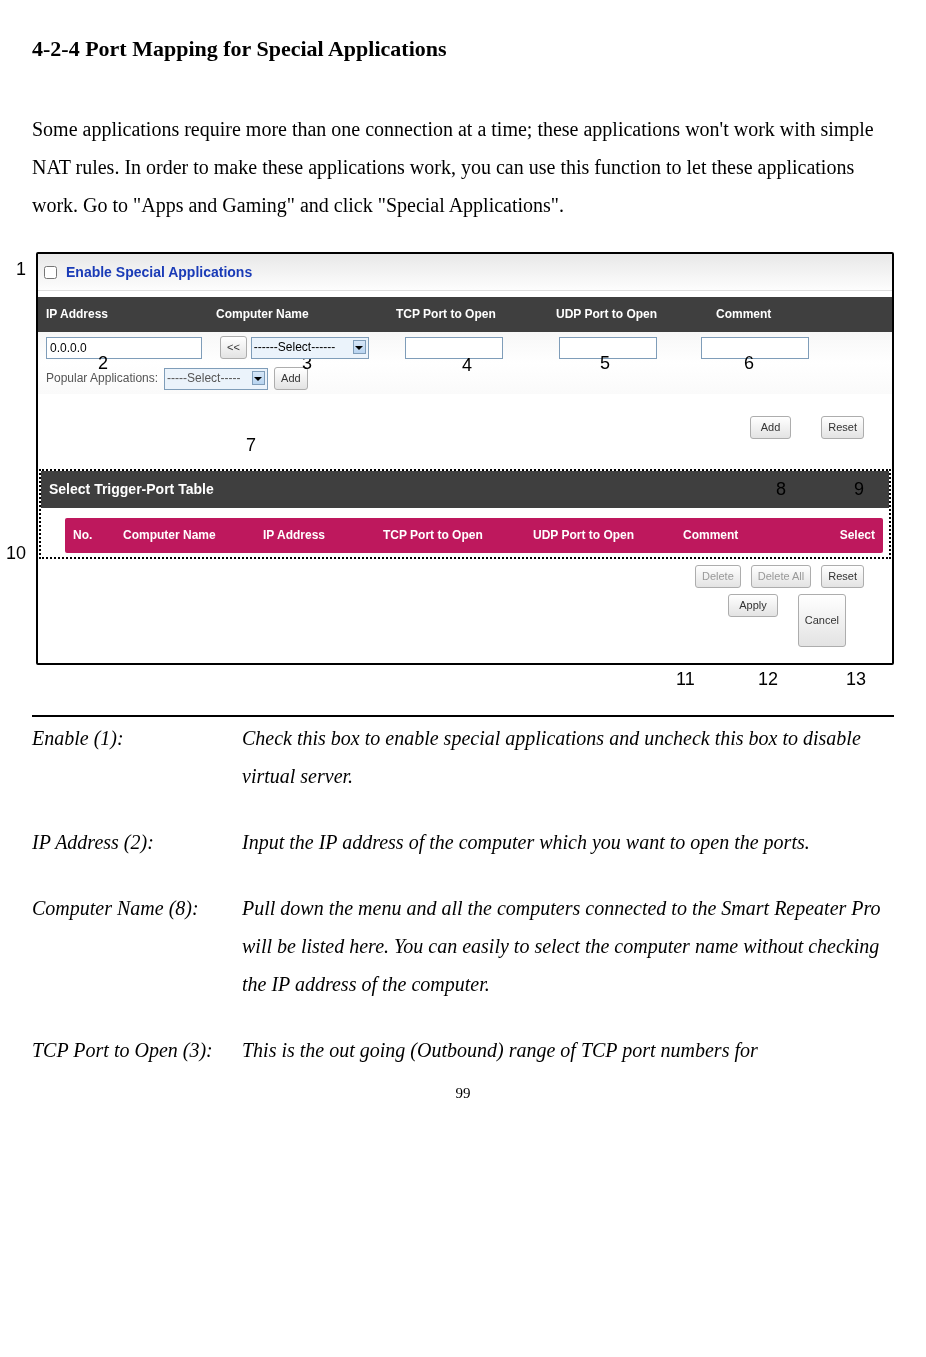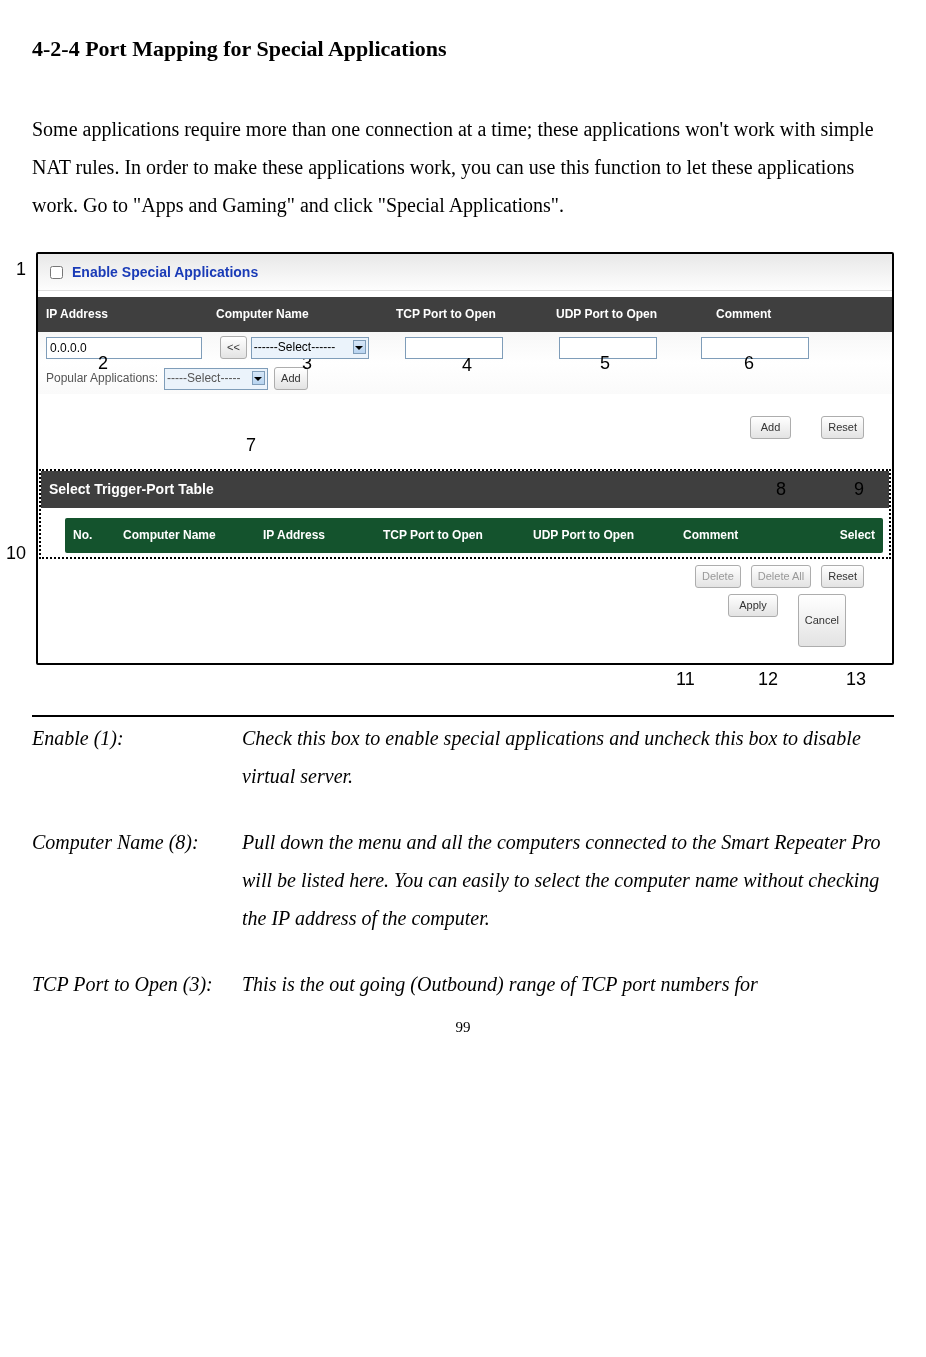--- a/index.html
+++ b/index.html
@@ -36,21 +36,21 @@
     border: 2px solid #000;
     border-radius: 2px;
     margin-left: 4px;
     background: #fff;
     font-family: Arial, sans-serif;
     font-size: 13px;
     padding-bottom: 10px;
   }
   .grad-bar {
     background: linear-gradient(to bottom, #e8e8e8, #fdfdfd);
-    padding: 5px 8px;
+    padding: 5px 2px;
     border-bottom: 1px solid #ddd;
     display: flex;
     align-items: center;
     gap: 6px;
   }
   .cbx {
     width: 13px;
     height: 13px;
   }
   .enable-label {
@@ -154,21 +154,21 @@
     padding: 0 0 4px 0;
   }
   .section-header {
     background: #3f3f3f;
     color: #fff;
     font-weight: bold;
     padding: 5px 8px;
     font-size: 14px;
   }
   .table-head {
-    background: #14532d;
+    background: #be185d;
     color: #fff;
     display: flex;
     padding: 6px 8px;
     font-size: 12px;
     font-weight: bold;
     margin-top: 10px;
     border-radius: 2px;
     margin-left: 24px;
     margin-right: 6px;
   }
@@ -298,20 +298,24 @@
 </div>
 
 <hr class="rule">
 
 <div class="defs">
   <div class="def-row">
     <div class="def-term">Enable (1):</div>
     <div class="def-body">Check this box to enable special applications and uncheck this box to disable virtual server.</div>
   </div>
   <div class="def-row">
+    <div class="def-term">IP Address (2):</div>
+    <div class="def-body">Input the IP address of the computer which you want to open the ports.</div>
+  </div>
+  <div class="def-row">
     <div class="def-term">Computer Name (8):</div>
     <div class="def-body">Pull down the menu and all the computers connected to the Smart Repeater Pro will be listed here. You can easily to select the computer name without checking the IP address of the computer.</div>
   </div>
   <div class="def-row" style="margin-bottom:0;">
     <div class="def-term">TCP Port to Open (3):</div>
     <div class="def-body">This is the out going (Outbound) range of TCP port numbers for</div>
   </div>
 </div>
 
 <div class="pagenum">99</div>

